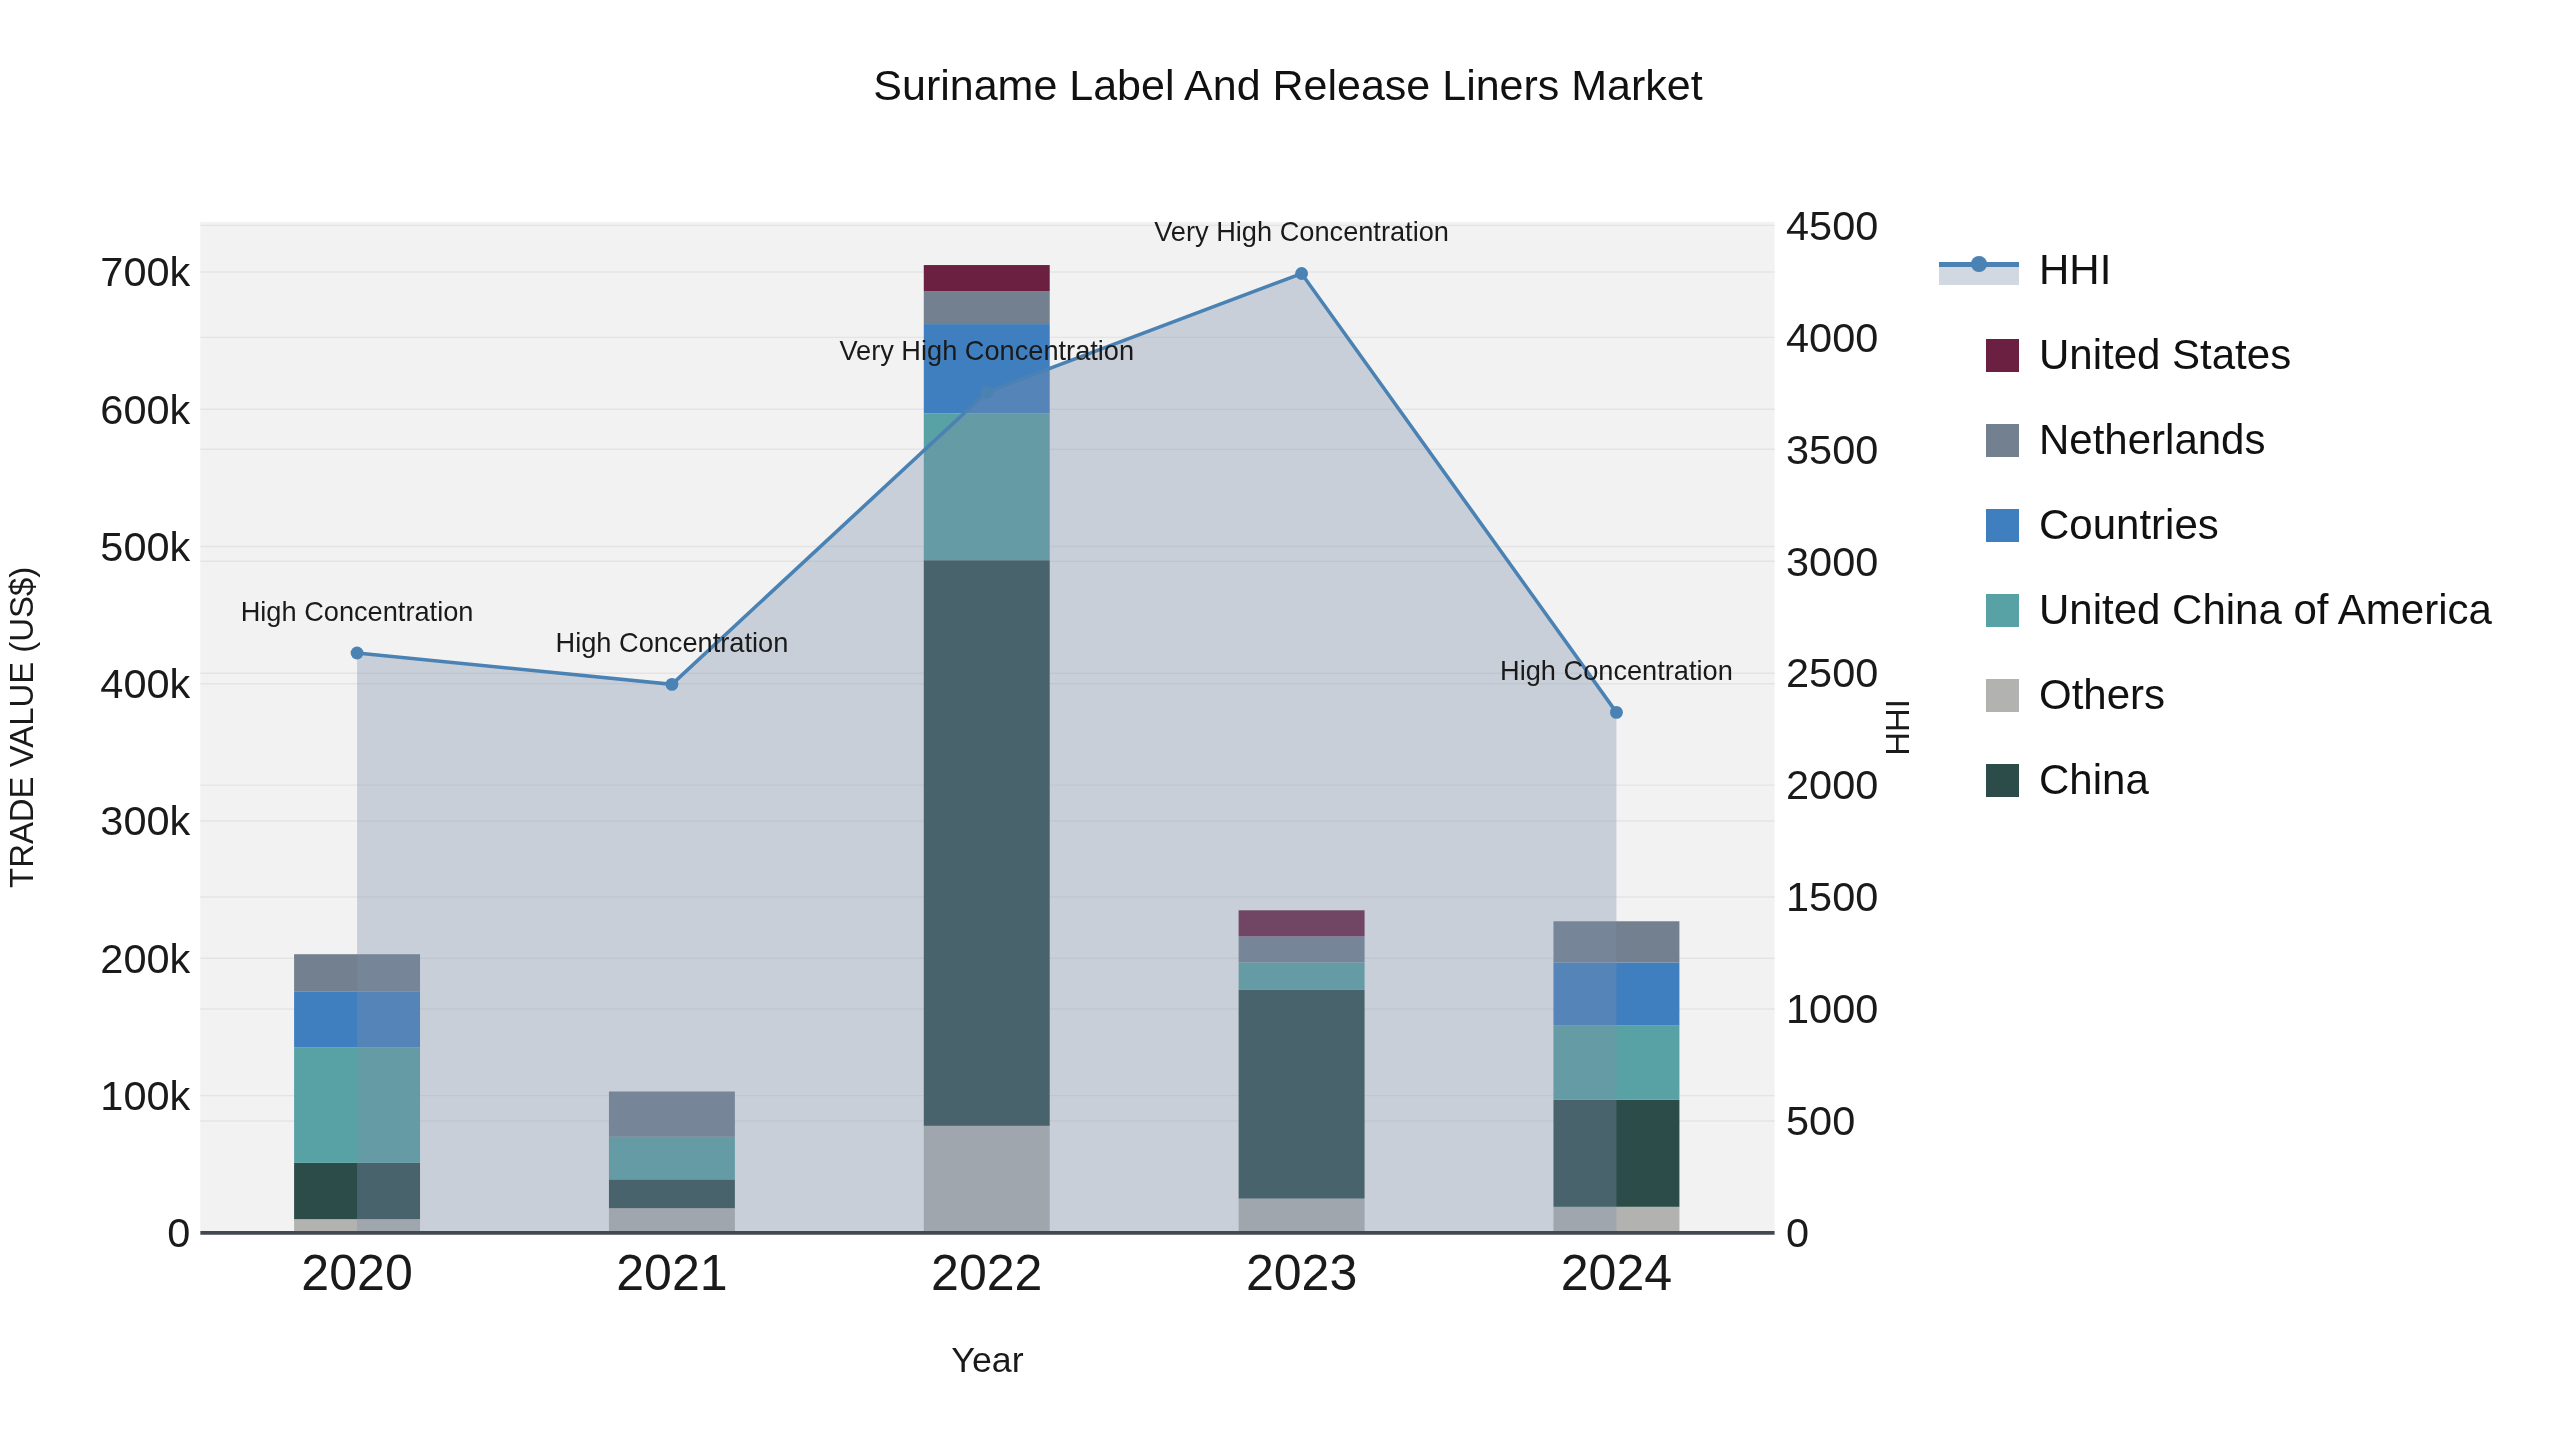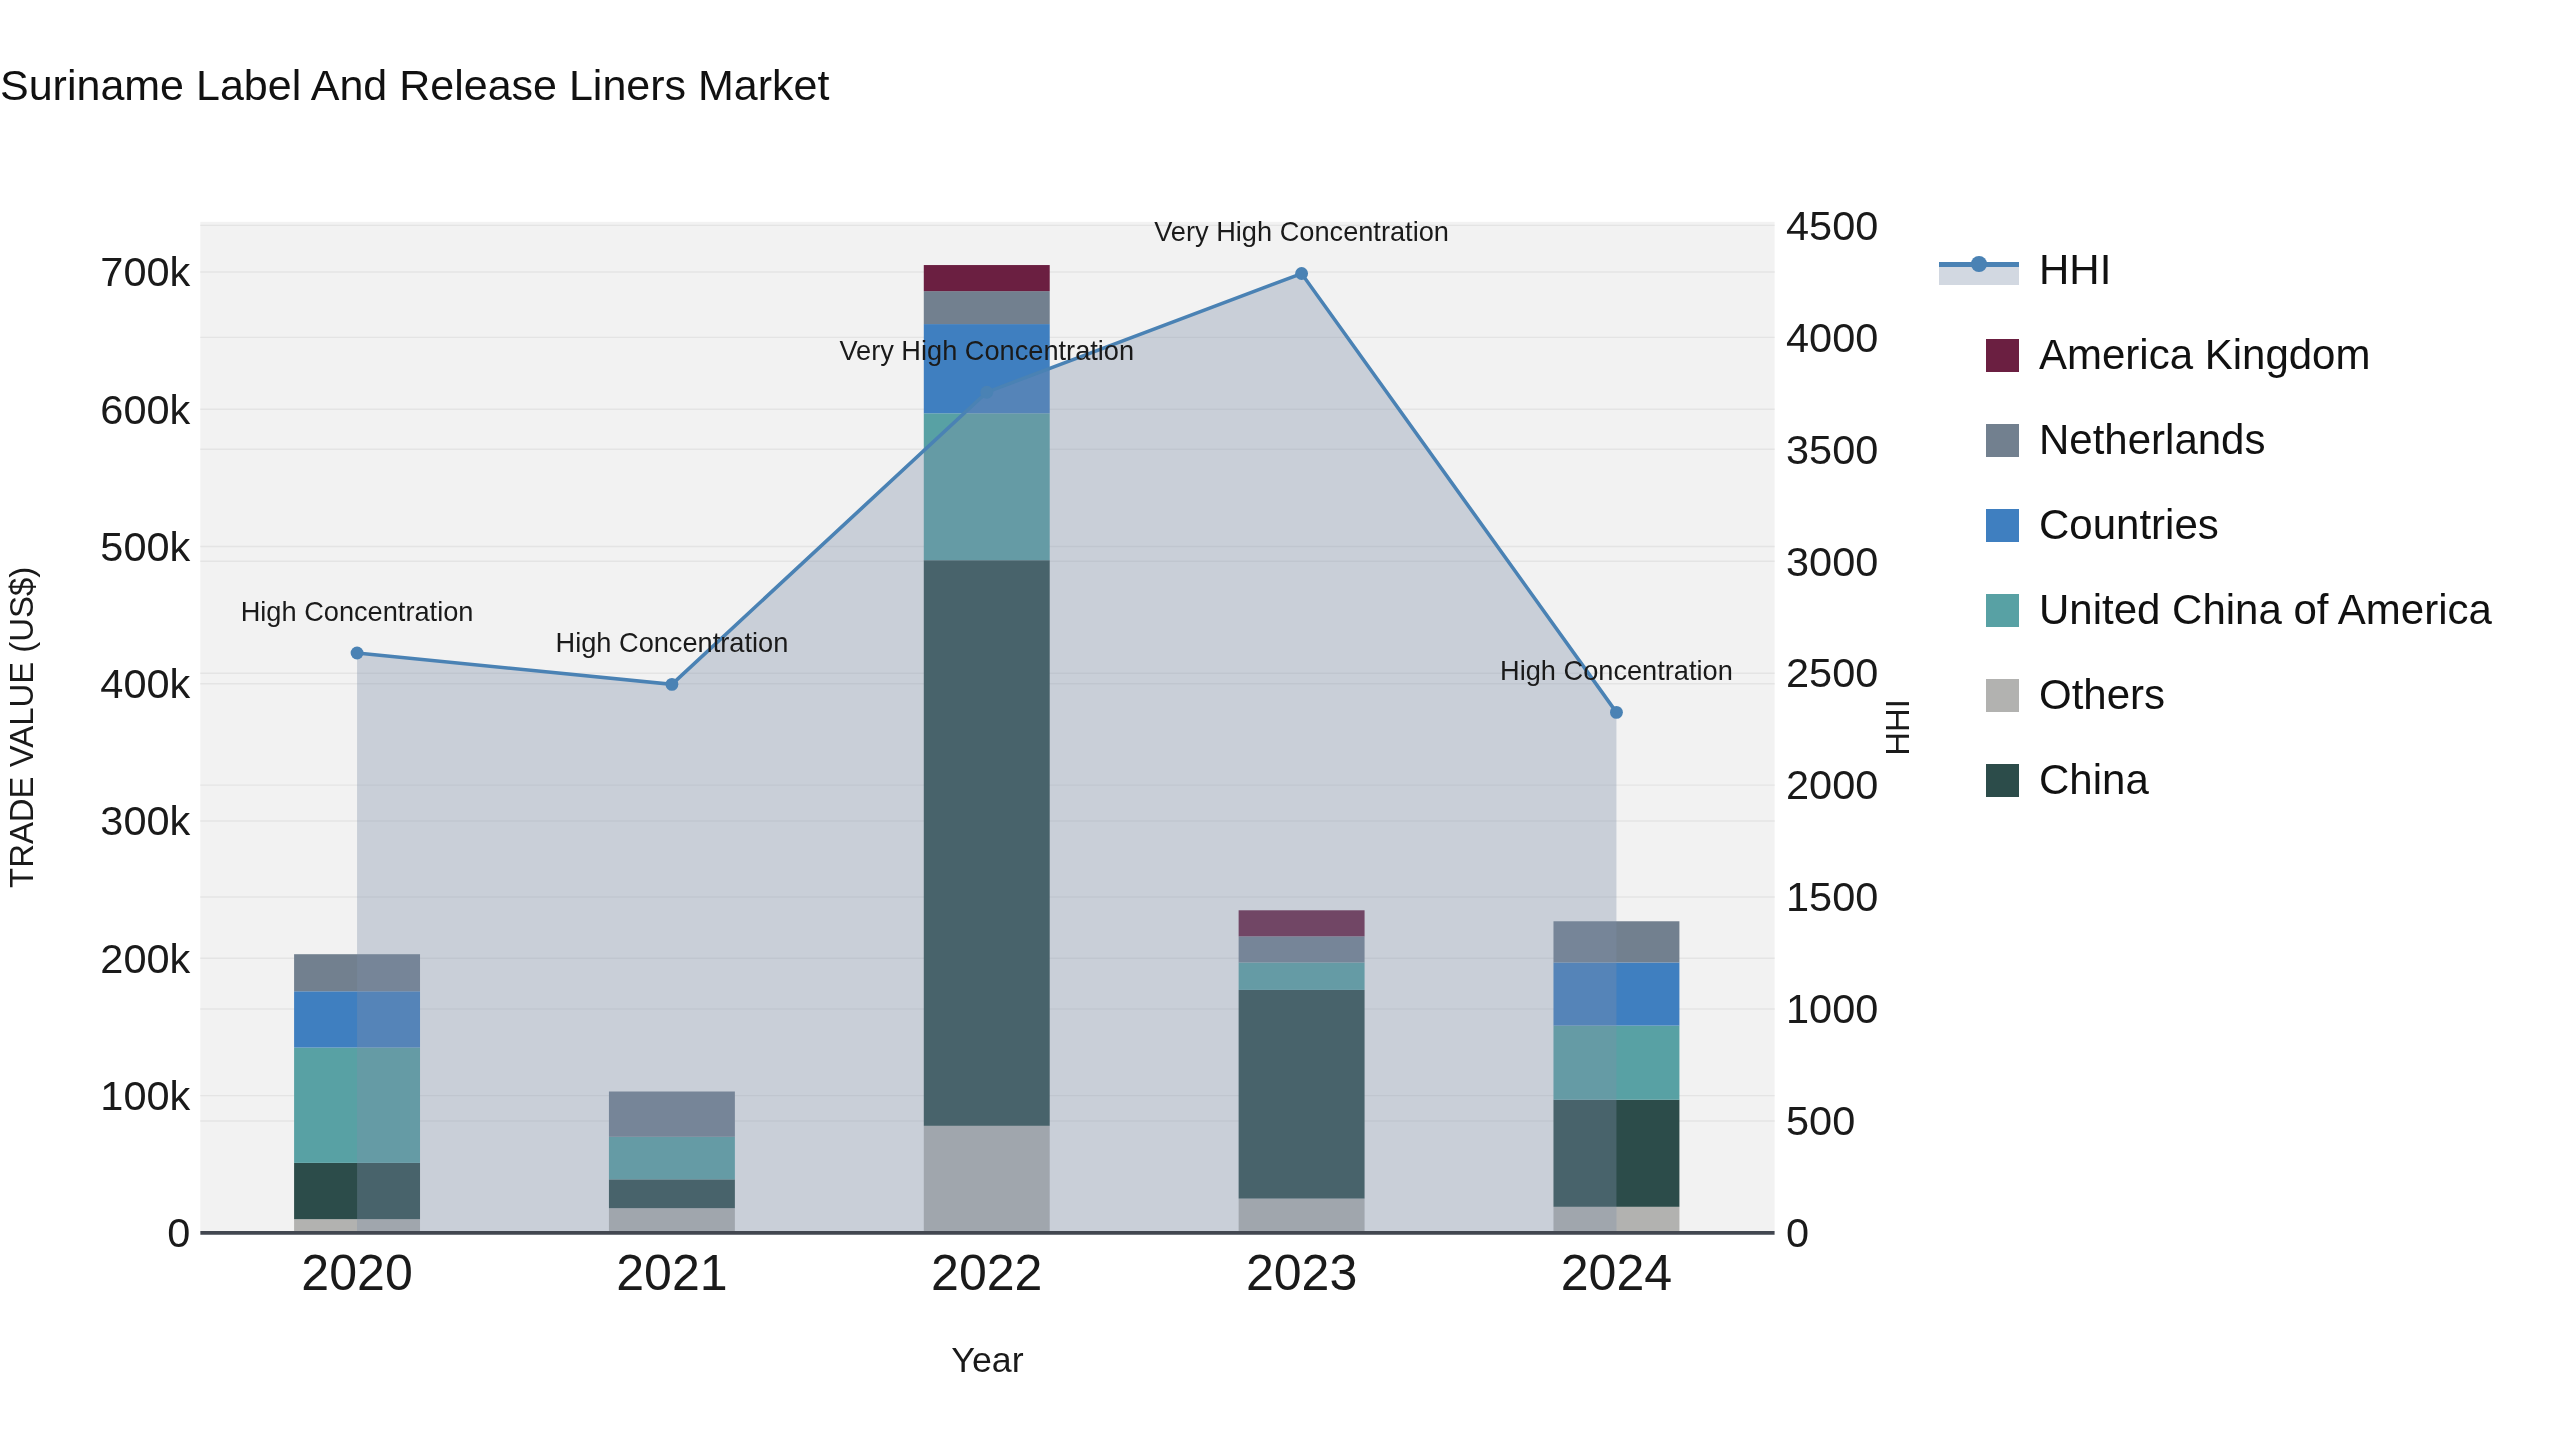--- a/index.html
+++ b/index.html
@@ -2,21 +2,21 @@
 <html style="font-size:11.4px"><head>
 <meta charset="utf-8">
 <style>
   html,body{margin:0;padding:0}
   body{
     width:2576px;height:1449px;background:#ffffff;
     font-family:"Liberation Sans",sans-serif;position:relative;overflow:hidden;
   }
   .fig{position:absolute;inset:0}
   .title-block{
-    position:absolute;top:52px;left:0;width:2576px;
+    position:absolute;top:52px;left:0;width:2576px;text-align:center;
     font-size:43px;line-height:67px;color:#111111;
   }
   svg.plot{position:absolute;left:0;top:0}
   .legend{
     position:absolute;left:1986px;top:249px;
     display:flex;flex-direction:column;gap:43px;
   }
   .legend-row{display:flex;align-items:center;gap:20px;height:42px;cursor:pointer}
   .legend-label{font-size:42px;color:#111111;white-space:nowrap}
   .sw{width:33px;height:33px;flex:0 0 auto}
@@ -121,21 +121,21 @@
       <div class="legend-row">
         <div class="hhi-sw">
           <div class="band" style="background: rgba(125, 143, 168, 0.35);"></div>
           <div class="line" style="background: rgb(74, 130, 180);"></div>
           <div class="dot" style="background: rgb(74, 130, 180);"></div>
         </div>
         <span class="legend-label">HHI</span>
       </div>
       <div class="legend-row">
         <div class="sw" style="background: rgb(107, 31, 65);"></div>
-        <span class="legend-label">America Kingdom</span>
+        <span class="legend-label">United States</span>
       </div>
       <div class="legend-row">
         <div class="sw" style="background: rgb(114, 128, 143);"></div>
         <span class="legend-label">Netherlands</span>
       </div>
       <div class="legend-row">
         <div class="sw" style="background: rgb(63, 127, 192);"></div>
         <span class="legend-label">Countries</span>
       </div>
       <div class="legend-row">

